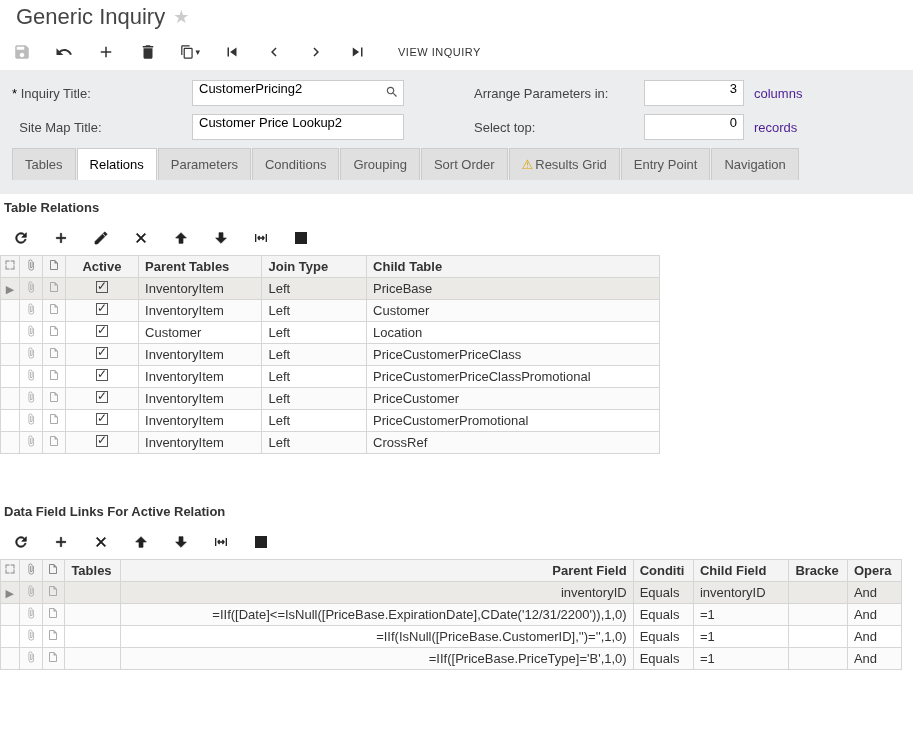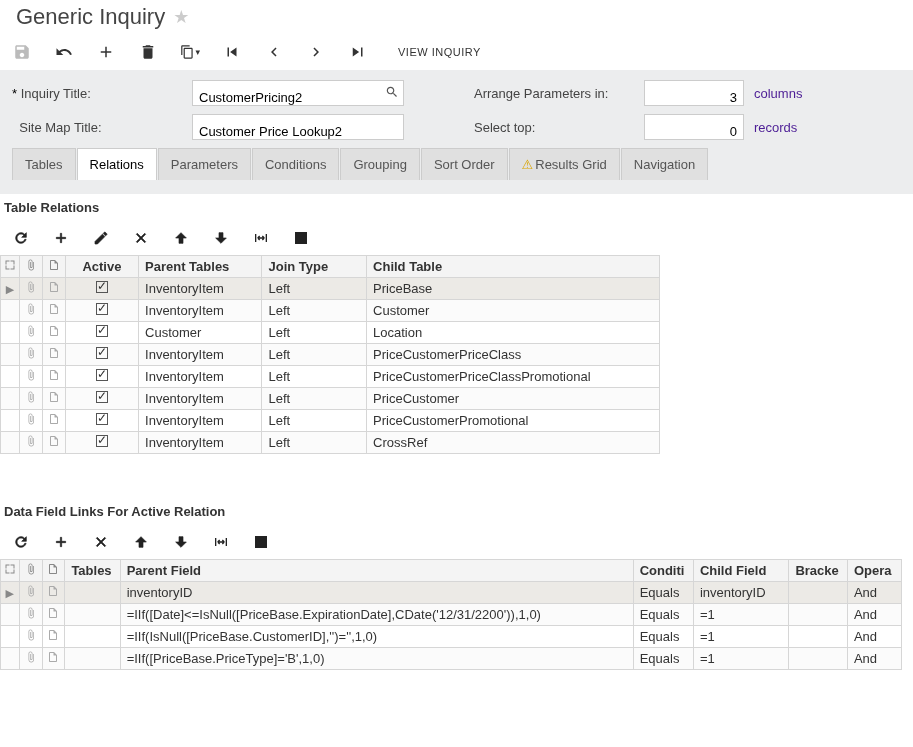--- a/index.html
+++ b/index.html
@@ -11,21 +11,21 @@
 
 .toolbar { display: flex; align-items: center; padding: 8px 12px; gap: 22px; }
 .toolbar .tbtn { width: 20px; height: 20px; display: flex; align-items: center; justify-content: center; cursor: pointer; }
 .toolbar .tbtn svg { width: 18px; height: 18px; fill: #333; }
 .view-inquiry { font-size: 11px; letter-spacing: 0.5px; color: #333; cursor: pointer; margin-left: 8px; }
 
 .form-area { background: #ecedee; padding: 10px 12px 14px; }
 .form-row { display: flex; align-items: center; margin-bottom: 8px; gap: 10px; }
 .form-label { width: 170px; color: #444; }
 .form-label .ast { color: #000; }
-.form-input { background: #fff; border: 1px solid #ccc; height: 26px; padding: 0 6px; display: flex; align-items: flex-end; }
+.form-input { background: #fff; border: 1px solid #ccc; height: 26px; padding: 0 6px; display: flex; align-items: flex-start; }
 .form-input input { border: none; outline: none; width: 100%; font-size: 13px; }
 .inq-title { width: 212px; position: relative; }
 .inq-title .lookup { position: absolute; right: 4px; top: 4px; }
 .sitemap { width: 212px; }
 .spacer { width: 50px; }
 .form-label2 { width: 160px; color: #444; }
 .form-input-num { width: 100px; text-align: right; }
 .form-input-num input { text-align: right; }
 .unit { color: #4c1d95; }
 
@@ -55,21 +55,21 @@
 .row-ind { color: #888; font-size: 11px; }
 .clip-icon svg, .note-icon svg { width: 12px; height: 12px; fill: #aaa; }
 
 .grid2 { border-collapse: collapse; width: 902px; }
 .grid2 th, .grid2 td { border: 1px solid #d6d6d6; padding: 3px 6px; text-align: left; height: 22px; font-weight: normal; }
 .grid2 thead th { background: #f4f4f4; font-weight: bold; }
 .grid2 .c-sel { width: 18px; text-align: center; padding: 0; }
 .grid2 .c-attach { width: 22px; text-align: center; padding: 0; }
 .grid2 .c-notes { width: 22px; text-align: center; padding: 0; }
 .grid2 .c-brack { width: 50px; }
-.grid2 .c-parentf { width: 494px; }
+.grid2 .c-parentf { width: 494px; text-align: right; }
 .grid2 .c-cond { width: 58px; }
 .grid2 .c-childf { width: 92px; }
 .grid2 .c-brack2 { width: 52px; }
 .grid2 .c-oper { width: 52px; }
 .grid2 tbody tr.sel { background: #eceae6; }
 .grid2 tbody tr:nth-child(even):not(.sel) { background: #fbfbfb; }
 
 .gap { height: 44px; }
 
 .checkbox { display: inline-block; width: 12px; height: 12px; border: 1px solid #555; position: relative; }
@@ -166,20 +166,21 @@
   </div>
 
   <div class="tabs" id="tabs">
       <div class="tab"><span>Tables</span></div>
       <div class="tab active"><span>Relations</span></div>
       <div class="tab"><span>Parameters</span></div>
       <div class="tab"><span>Conditions</span></div>
       <div class="tab"><span>Grouping</span></div>
       <div class="tab"><span>Sort Order</span></div>
       <div class="tab"><span class="warn">⚠</span><span>Results Grid</span></div>
+      <div class="tab"><span>Entry Point</span></div>
       <div class="tab"><span>Navigation</span></div>
     </div>
 </div>
 
 <div class="section-title">Table Relations</div>
 <div class="grid-toolbar">
   <span class="gbtn">
       <svg viewBox="0 0 24 24">
         <path d="M17.6 6.4C16.2 4.9 14.2 4 12 4c-4.4 0-8 3.6-8 8s3.6 8 8 8c3.7 0 6.8-2.6 7.7-6h-2.1c-.8 2.3-3 4-5.6 4-3.3 0-6-2.7-6-6s2.7-6 6-6c1.7 0 3.1.7 4.2 1.8L13 11h7V4l-2.4 2.4z"></path>
       </svg>

